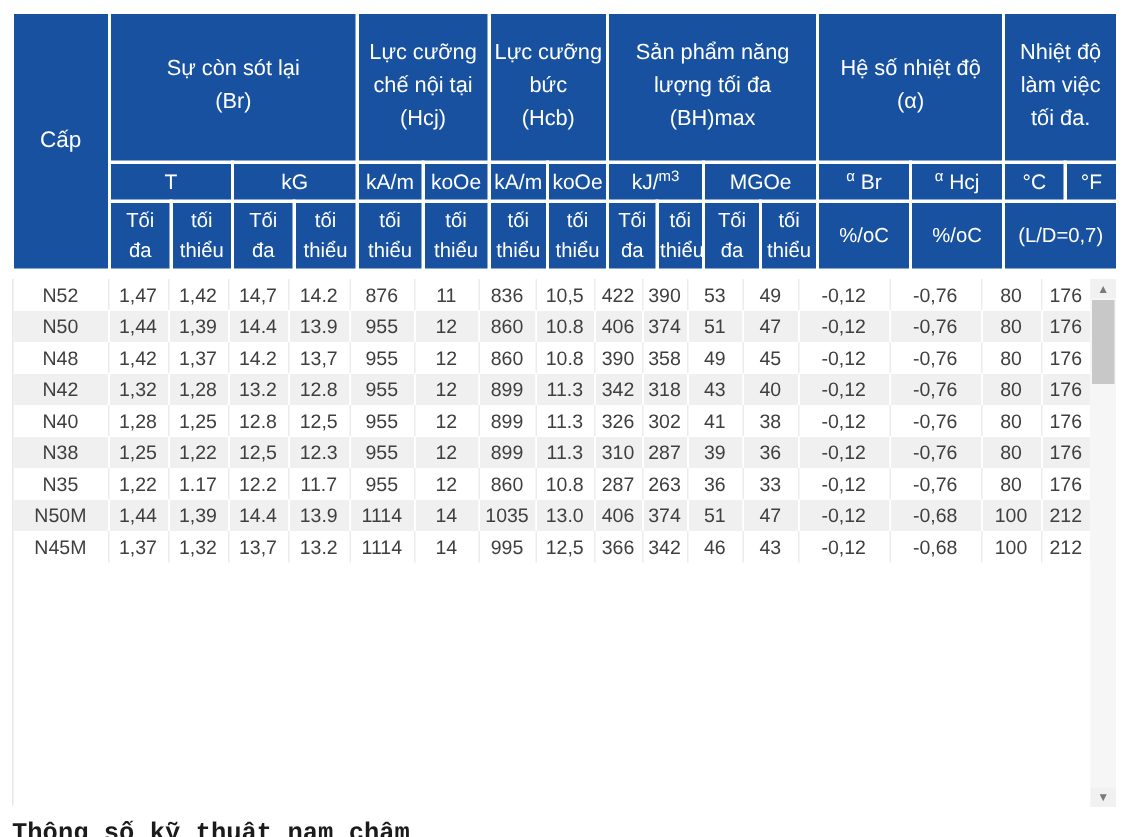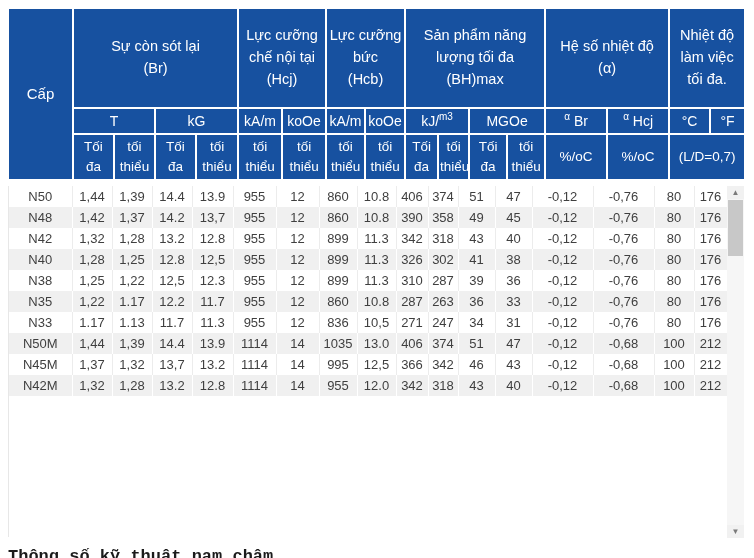--- a/index.html
+++ b/index.html
@@ -157,20 +157,39 @@
         <col style="width:30px">
         <col style="width:37px">
       <col style="width:37px">
         <col style="width:61px">
         <col style="width:61px">
       <col style="width:40px">
         <col style="width:33px">
     </colgroup>
     <tbody>
         <tr>
+          <td>N52</td>
+          <td>1,47</td>
+          <td>1,42</td>
+          <td>14,7</td>
+          <td>14.2</td>
+          <td>876</td>
+          <td>11</td>
+          <td>836</td>
+          <td>10,5</td>
+          <td>422</td>
+          <td>390</td>
+          <td>53</td>
+          <td>49</td>
+          <td>-0,12</td>
+          <td>-0,76</td>
+          <td>80</td>
+          <td>176</td>
+        </tr>
+        <tr>
           <td>N50</td>
           <td>1,44</td>
           <td>1,39</td>
           <td>14.4</td>
           <td>13.9</td>
           <td>955</td>
           <td>12</td>
           <td>860</td>
           <td>10.8</td>
           <td>406</td>
@@ -265,39 +284,20 @@
           <td>12.2</td>
           <td>11.7</td>
           <td>955</td>
           <td>12</td>
           <td>860</td>
           <td>10.8</td>
           <td>287</td>
           <td>263</td>
           <td>36</td>
           <td>33</td>
-          <td>-0,12</td>
-          <td>-0,76</td>
-          <td>80</td>
-          <td>176</td>
-        </tr>
-        <tr>
-          <td>N33</td>
-          <td>1.17</td>
-          <td>1.13</td>
-          <td>11.7</td>
-          <td>11.3</td>
-          <td>955</td>
-          <td>12</td>
-          <td>836</td>
-          <td>10,5</td>
-          <td>271</td>
-          <td>247</td>
-          <td>34</td>
-          <td>31</td>
           <td>-0,12</td>
           <td>-0,76</td>
           <td>80</td>
           <td>176</td>
         </tr>
         <tr>
           <td>N50M</td>
           <td>1,44</td>
           <td>1,39</td>
           <td>14.4</td>
@@ -327,39 +327,20 @@
           <td>12,5</td>
           <td>366</td>
           <td>342</td>
           <td>46</td>
           <td>43</td>
           <td>-0,12</td>
           <td>-0,68</td>
           <td>100</td>
           <td>212</td>
         </tr>
-        <tr>
-          <td>N42M</td>
-          <td>1,32</td>
-          <td>1,28</td>
-          <td>13.2</td>
-          <td>12.8</td>
-          <td>1114</td>
-          <td>14</td>
-          <td>955</td>
-          <td>12.0</td>
-          <td>342</td>
-          <td>318</td>
-          <td>43</td>
-          <td>40</td>
-          <td>-0,12</td>
-          <td>-0,68</td>
-          <td>100</td>
-          <td>212</td>
-        </tr>
       </tbody>
   </table>
 </div>
 
 <div class="sb">
   <div class="sb-btn sb-up">
       <span>▲</span>
     </div>
   <div class="sb-thumb"></div>
   <div class="sb-btn sb-down">

